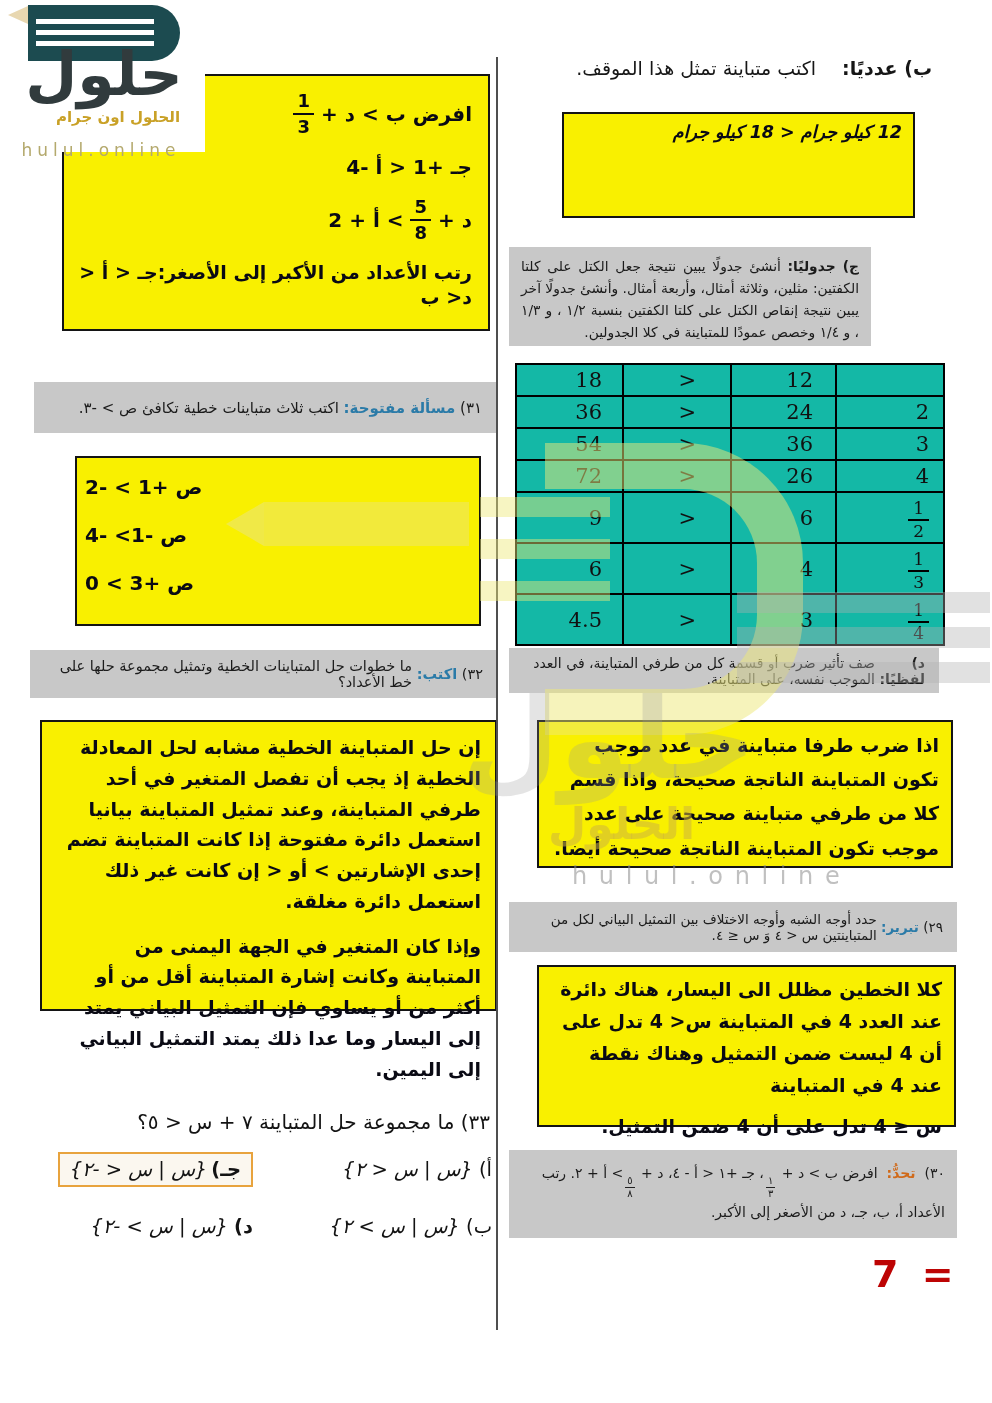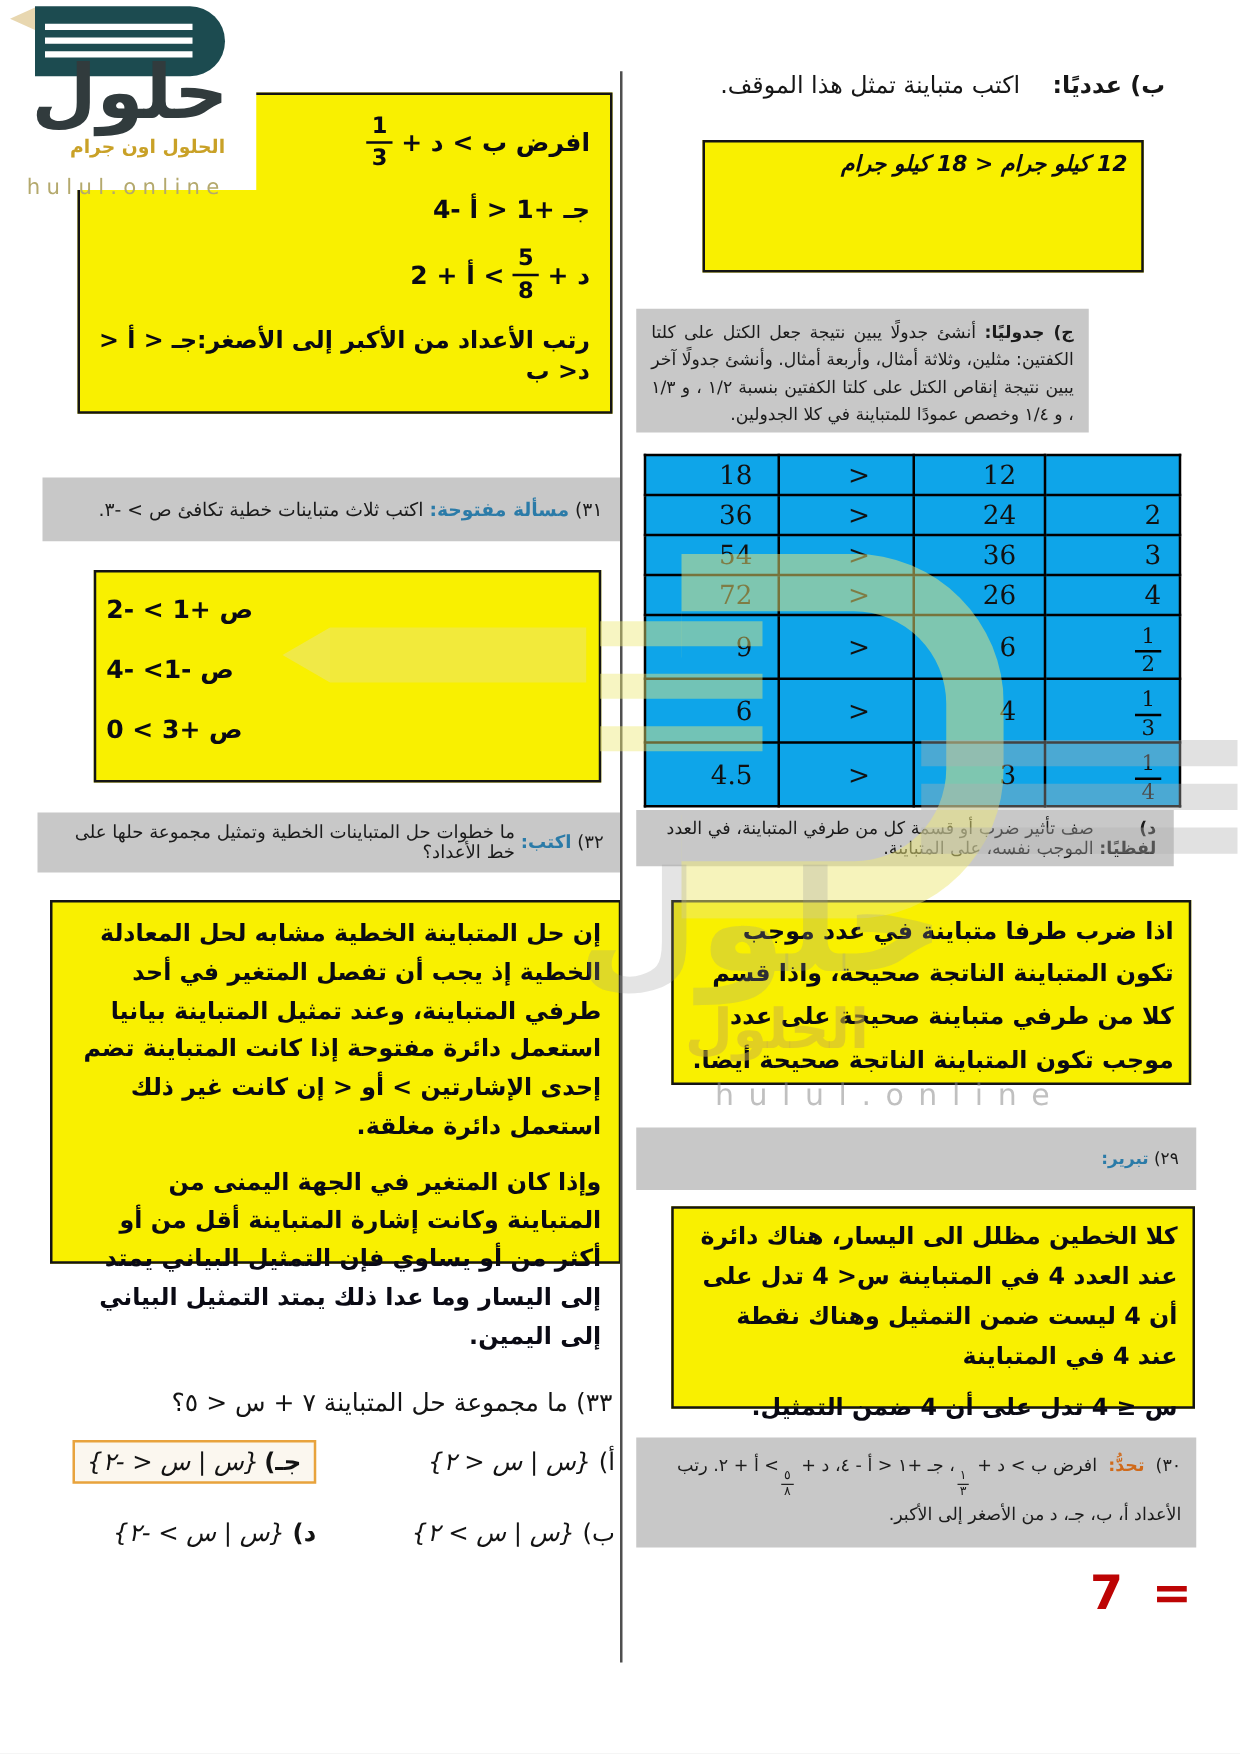--- a/index.html
+++ b/index.html
@@ -88,21 +88,21 @@
        padding:10px 12px;text-align:right;}
 
   
   #hb{left:520px;top:57px;width:412px;direction:rtl;display:flex;align-items:baseline;gap:26px;
       font-size:19px;color:#161616;z-index:1;}
   #hb .kw{font-weight:bold;}
 
   
   #ytable{left:515px;top:363px;z-index:1;}
   #ytable table{border-collapse:collapse;direction:ltr;}
-  #ytable td{border:2px solid #000;background:#0ea5e9;font-family:"DejaVu Serif", serif;
+  #ytable td{border:2px solid #000;background:#14b8a6;font-family:"DejaVu Serif", serif;
       font-size:21px;color:#111;box-sizing:border-box;}
   .c-big{width:107px;text-align:right;padding-right:20px;}
   .c-sign{width:108px;text-align:right;padding-right:34px;}
   .c-small{width:105px;text-align:right;padding-right:22px;}
   .c-mult{width:108px;text-align:right;padding-right:14px;}
   .r-s{height:32px;}
   .r-t{height:51px;}
   .tfrac{display:inline-flex;flex-direction:column;align-items:center;line-height:1;font-size:17px;}
   .tfrac .fn{border-bottom:2px solid #000;padding:0 5px 2px;}
   .tfrac .fd{padding-top:2px;}
@@ -291,20 +291,21 @@
     <span>صف تأثير ضرب أو قسمة كل من طرفي المتباينة، في العدد الموجب نفسه، على المتباينة.</span>
   </div>
 
   <div class="abs ybox" id="boxE">
     <div class="ln">اذا ضرب طرفا متباينة في عدد موجب تكون المتباينة الناتجة صحيحة، واذا قسم كلا من طرفي متباينة صحيحة على عدد موجب تكون المتباينة الناتجة صحيحة أيضا.</div>
   </div>
 
   <div class="abs gq strip" id="q29">
     <span>٢٩)</span>&nbsp;
     <span class="kw blue">تبرير:</span>&nbsp;
+    <span>حدد أوجه الشبه وأوجه الاختلاف بين التمثيل البياني لكل من المتباينتين س &lt; ٤ وَ س ≤ ٤.</span>
   </div>
 
   <div class="abs ybox" id="boxF">
     <div class="ln">كلا الخطين مظلل الى اليسار، هناك دائرة عند العدد 4 في المتباينة س&lt; 4 تدل على أن 4 ليست ضمن التمثيل وهناك نقطة عند 4 في المتباينة</div>
     <div class="ln ln2">س ≤ 4 تدل على أن 4 ضمن التمثيل.</div>
   </div>
 
   <div class="abs gq" id="q30">
     <span>٣٠)</span>&nbsp;
     <span class="kw orange">تحدُّ:</span>&nbsp;

